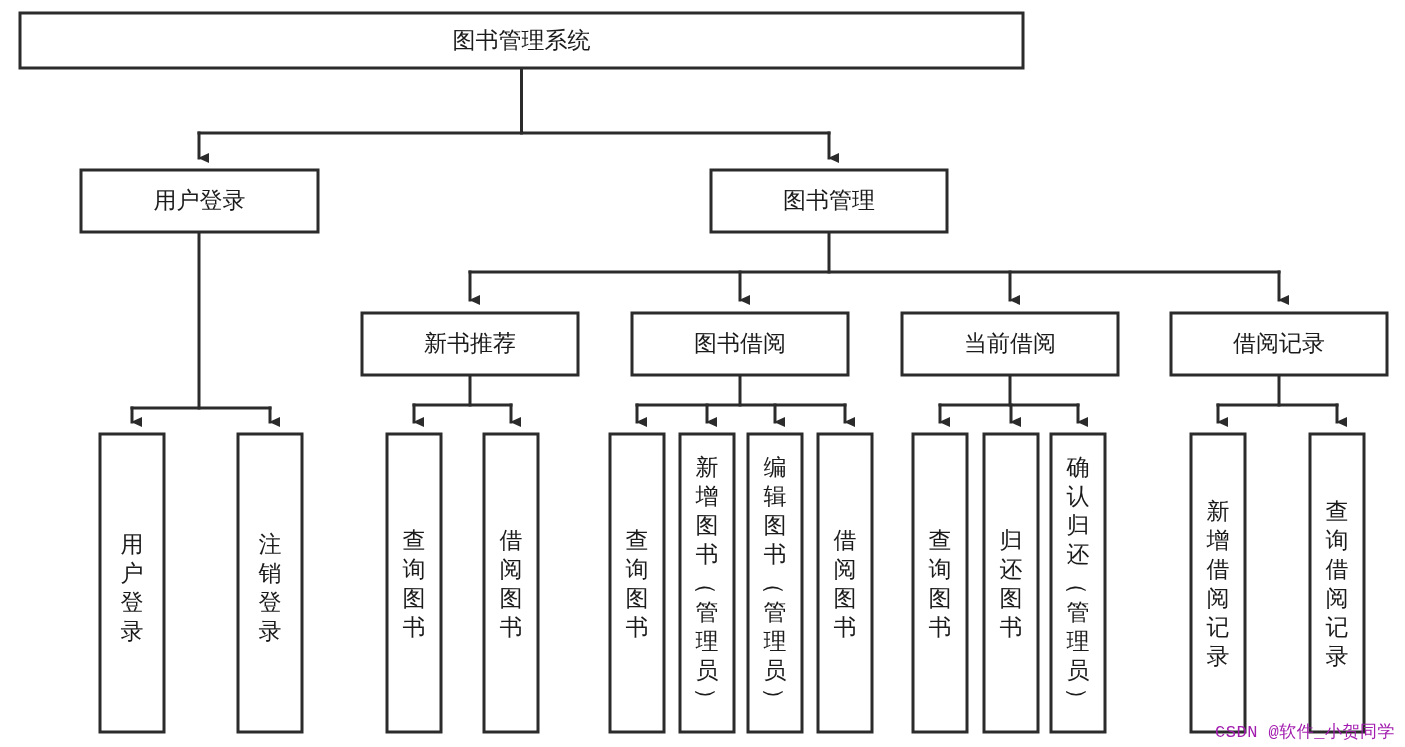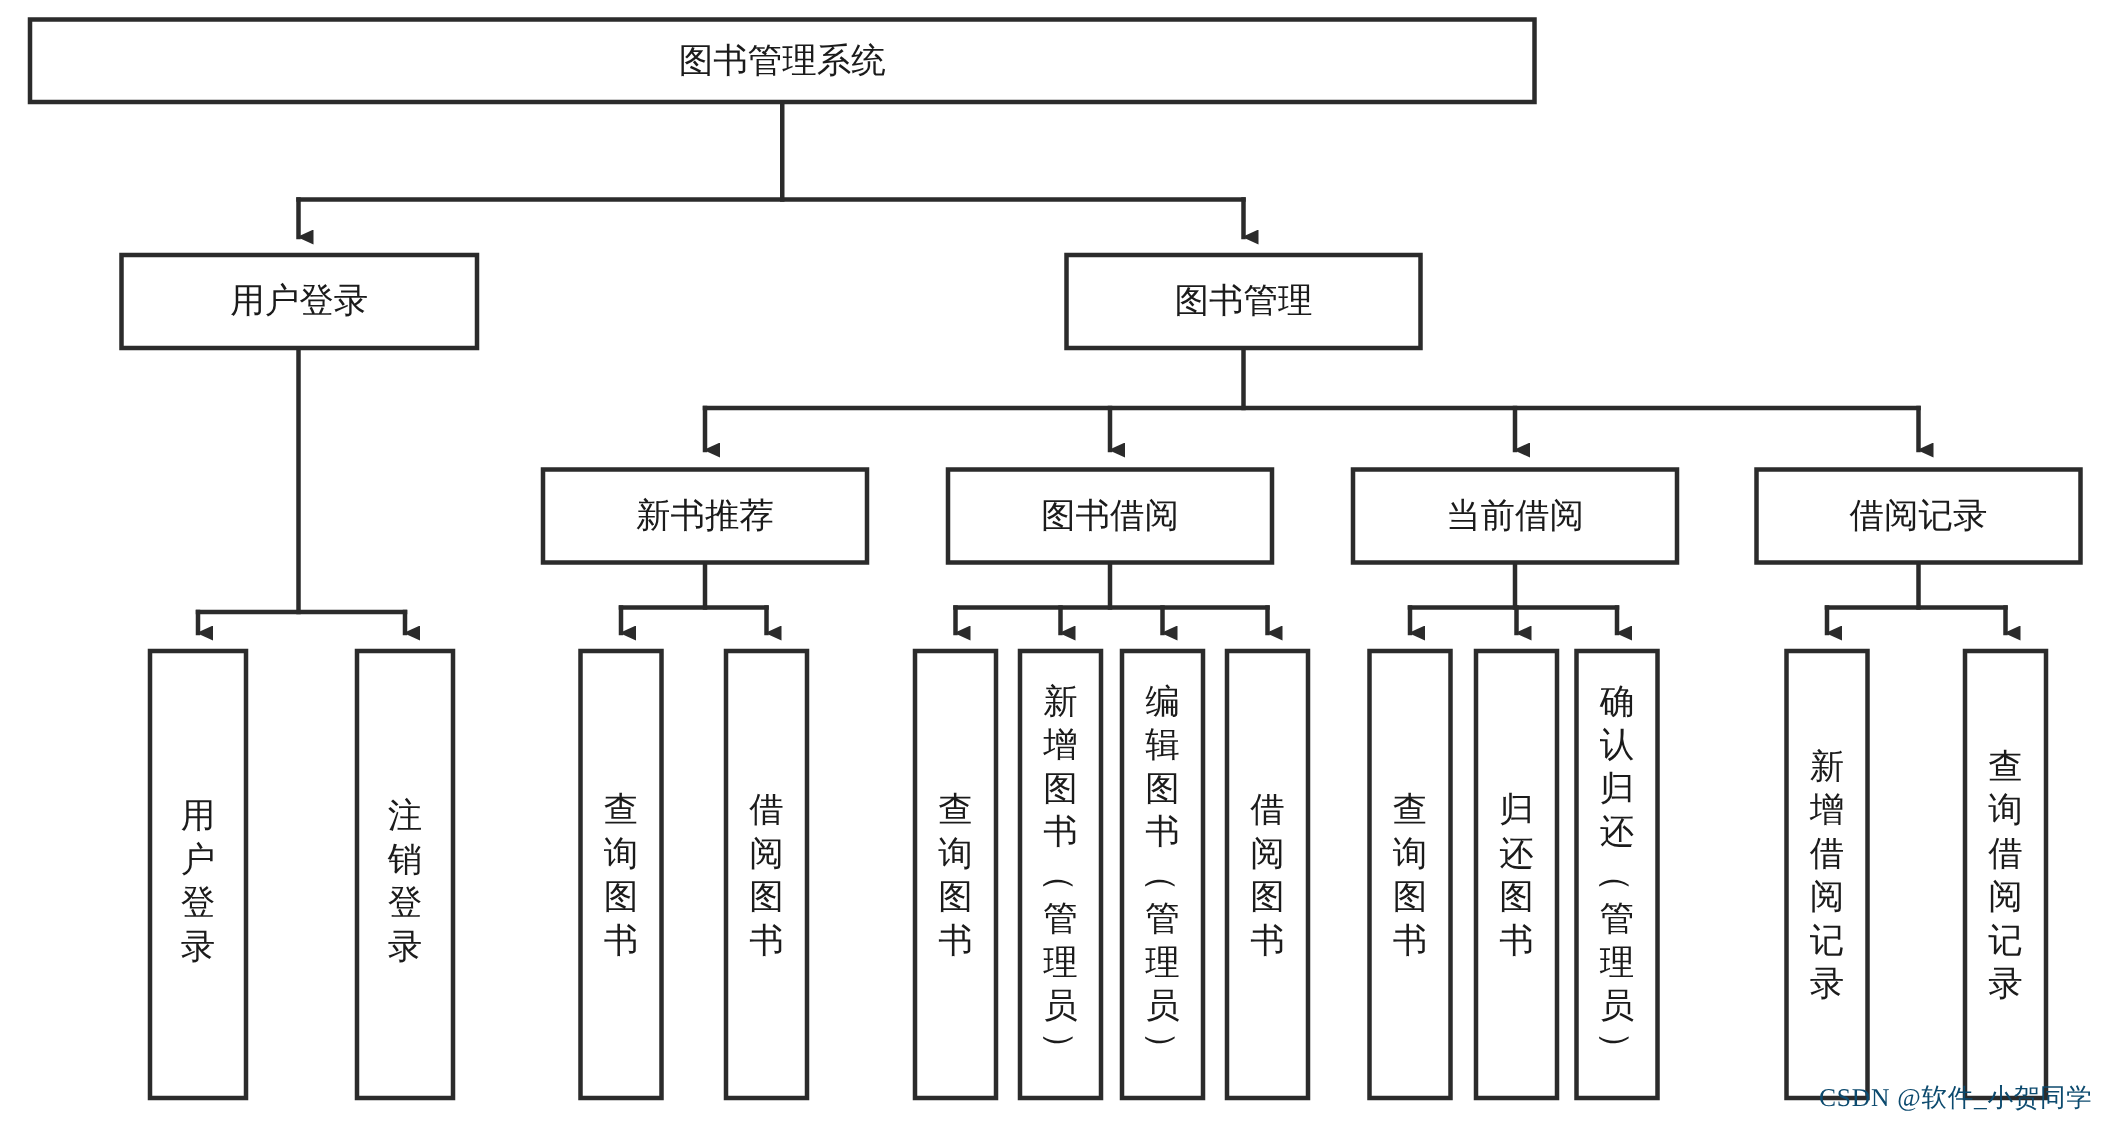--- a/index.html
+++ b/index.html
@@ -45,23 +45,23 @@
   .node-label-v {
     font-family: "Liberation Sans", "DejaVu Sans", sans-serif;
     font-size: 23px;
     fill: #1b1b1b;
     text-anchor: middle;
   }
   .watermark {
     position: absolute;
     right: 10px;
     bottom: 4px;
-    font-family: Liberation Serif, serif;
+    font-family: Liberation Mono, monospace;
     font-size: 17px;
-    color: #0c4a6e;
+    color: #a21caf;
     white-space: nowrap;
     letter-spacing: 0.5px;
     pointer-events: none;
   }
 </style>
 </head>
 <body>
 
 <div id="diagram-root">
 

